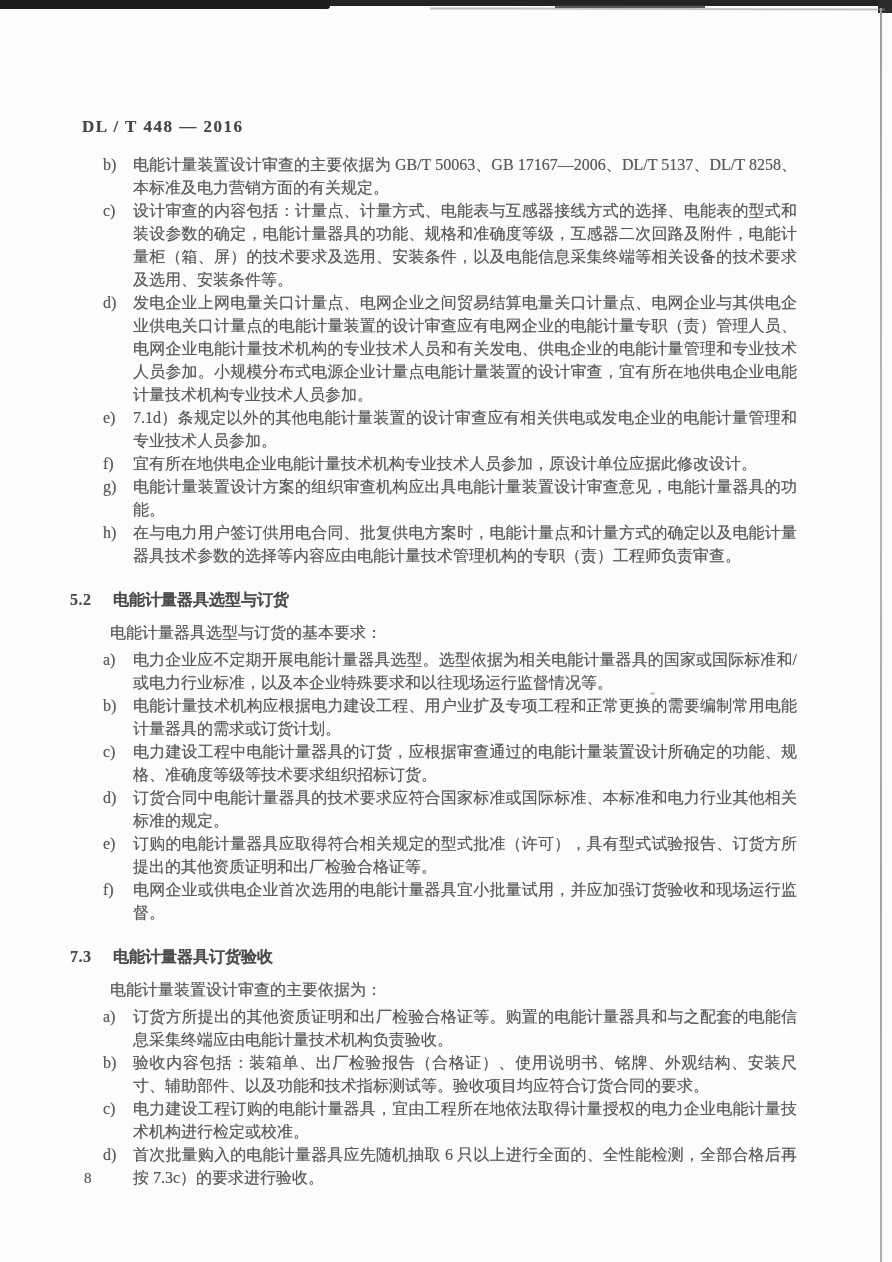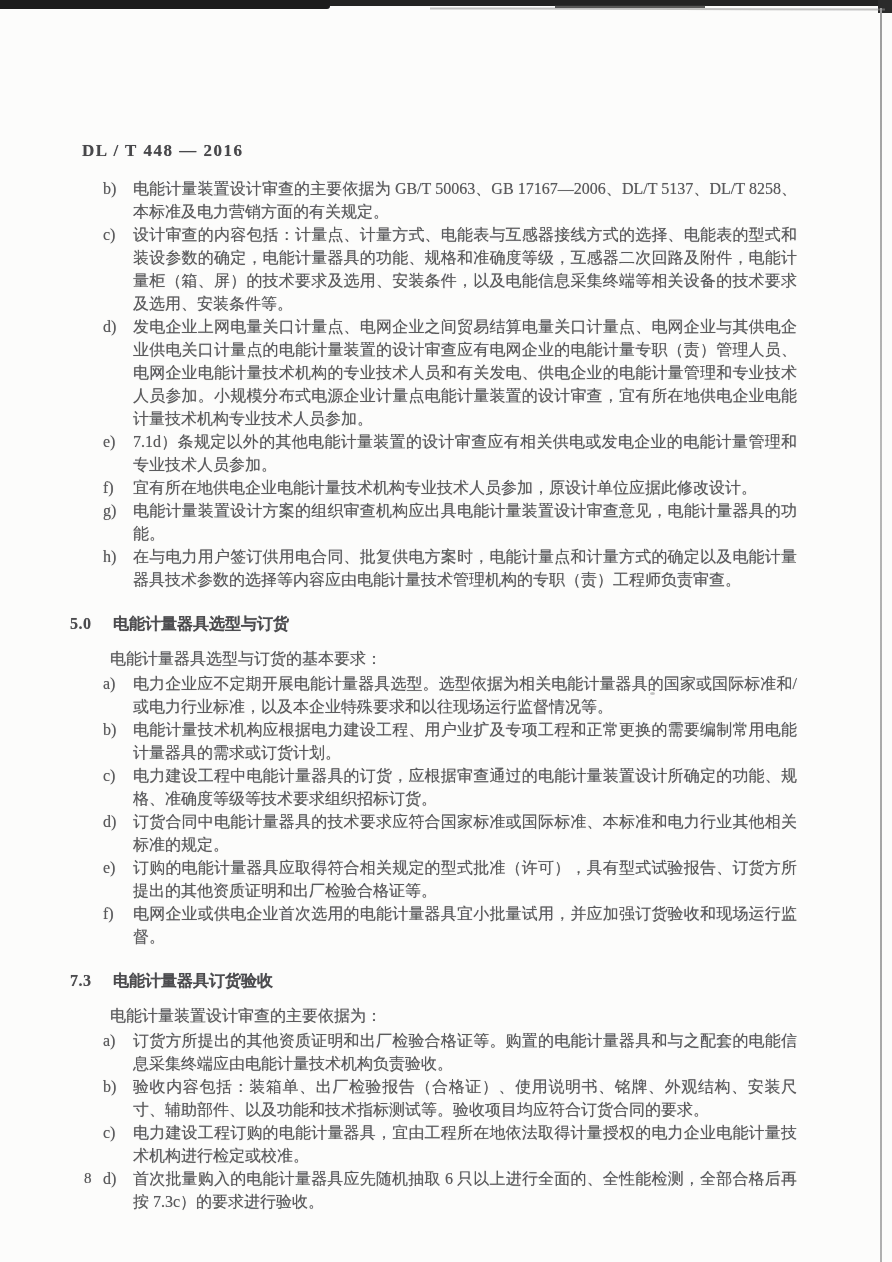--- a/index.html
+++ b/index.html
@@ -21,39 +21,38 @@
   .edge-top-e{position:absolute;top:5px;left:555px;width:150px;height:3px;background:#303030;opacity:.8;}
   .edge-right{position:absolute;left:880px;top:8px;width:2px;height:1254px;background:linear-gradient(#9c9c9c,#b8b8b8 35%,#a3a3a3 70%,#b0b0b0);}
   .speck{position:absolute;left:650px;top:692px;width:5px;height:3px;background:#c4c4c4;border-radius:50%;}
 
   .flow{position:relative;padding-top:115px;}
   .doc-header{
     margin-left:82px;
     font-size:17px;font-weight:bold;color:#47474a;
     letter-spacing:1.5px;height:23px;
     text-shadow:0 0 .6px rgba(70,70,72,.7);
-    margin-top:24px;
   }
   .item-list{list-style:none;margin:0;padding:0;margin-left:103px;width:694px;}
   .item-list.first{margin-top:15px;}
   .item{display:flex;}
   .marker{flex:0 0 30px;width:30px;}
   .txt{width:664px;text-align:justify;text-justify:inter-ideograph;}
   .item .txt,.item .marker,.intro,.doc-header,.sec-heading{
     text-shadow:0 0 .7px rgba(98,98,100,.65);
   }
   .sec-heading{
     display:flex;
     margin:21px 0 12px 70px;
     font-weight:bold;color:#4b4b4e;
     height:23px;
   }
   .sec-heading.second{}
   .sec-num{width:43px;flex:0 0 43px;letter-spacing:.5px;}
-  .intro{margin:0 0 2px 110px;height:23px;}
+  .intro{margin:0 0 2px 110px;height:23px;font-family:Liberation Mono, monospace;}
   .page-number{
     position:absolute;left:84px;top:1167px;
     font-size:15px;color:#58585a;
     text-shadow:0 0 .7px rgba(98,98,100,.65);
   }
 </style>
 </head>
 <body>
 
 <div class="page">
@@ -101,21 +100,21 @@
           <span class="txt">电能计量装置设计方案的组织审查机构应出具电能计量装置设计审查意见，电能计量器具的功能。</span>
         </li>
 
         <li class="item">
           <span class="marker">h)</span>
           <span class="txt">在与电力用户签订供用电合同、批复供电方案时，电能计量点和计量方式的确定以及电能计量器具技术参数的选择等内容应由电能计量技术管理机构的专职（责）工程师负责审查。</span>
         </li>
       </ol>
 
     <div class="sec-heading">
-      <span class="sec-num">5.0</span>
+      <span class="sec-num">5.2</span>
       <span class="sec-title">电能计量器具选型与订货</span>
     </div>
     <p class="intro">电能计量器具选型与订货的基本要求：</p>
     <ol class="item-list">
 
         <li class="item">
           <span class="marker">a)</span>
           <span class="txt">电力企业应不定期开展电能计量器具选型。选型依据为相关电能计量器具的国家或国际标准和/或电力行业标准，以及本企业特殊要求和以往现场运行监督情况等。</span>
         </li>
 

